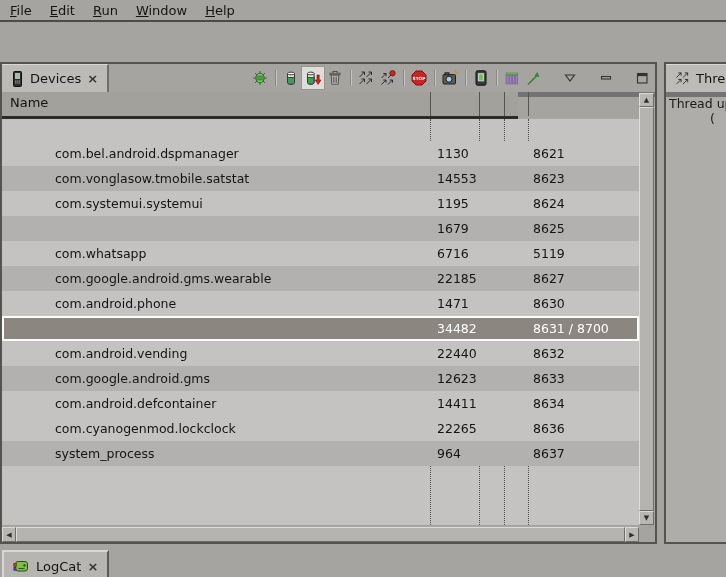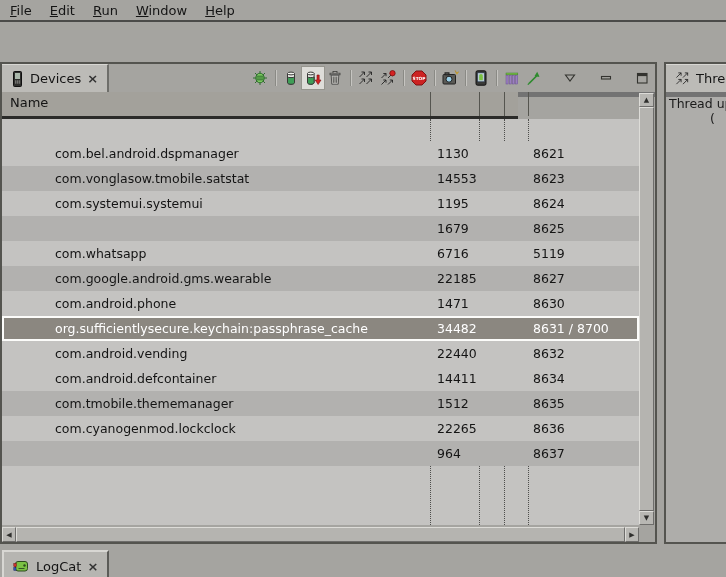--- a/index.html
+++ b/index.html
@@ -275,45 +275,45 @@
     <span class="cell name">com.google.android.gms.wearable</span>
     <span class="cell pid">22185</span>
     <span class="cell port">8627</span>
   </div>
         <div class="row">
     <span class="cell name">com.android.phone</span>
     <span class="cell pid">1471</span>
     <span class="cell port">8630</span>
   </div>
         <div class="row alt selected">
-    <span class="cell name">org.sufficientlysecure.keychain:passphrase_cache</span>
     <span class="cell pid">34482</span>
     <span class="cell port">8631 / 8700</span>
   </div>
         <div class="row">
     <span class="cell name">com.android.vending</span>
     <span class="cell pid">22440</span>
     <span class="cell port">8632</span>
   </div>
+        <div class="row alt">
+    <span class="cell name">com.google.android.gms</span>
+    <span class="cell pid">12623</span>
+    <span class="cell port">8633</span>
+  </div>
         <div class="row">
     <span class="cell name">com.android.defcontainer</span>
     <span class="cell pid">14411</span>
     <span class="cell port">8634</span>
   </div>
-        <div class="row alt">
-    <span class="cell name">com.tmobile.thememanager</span>
-    <span class="cell pid">1512</span>
-    <span class="cell port">8635</span>
-  </div>
         <div class="row">
     <span class="cell name">com.cyanogenmod.lockclock</span>
     <span class="cell pid">22265</span>
     <span class="cell port">8636</span>
   </div>
         <div class="row alt">
+    <span class="cell name">system_process</span>
     <span class="cell pid">964</span>
     <span class="cell port">8637</span>
   </div>
       </div>
 
     <div class="v-scrollbar">
       <div class="sbtn">▲</div>
       <div class="sthumb"></div>
       <div class="sbtn">▼</div>
     </div>

